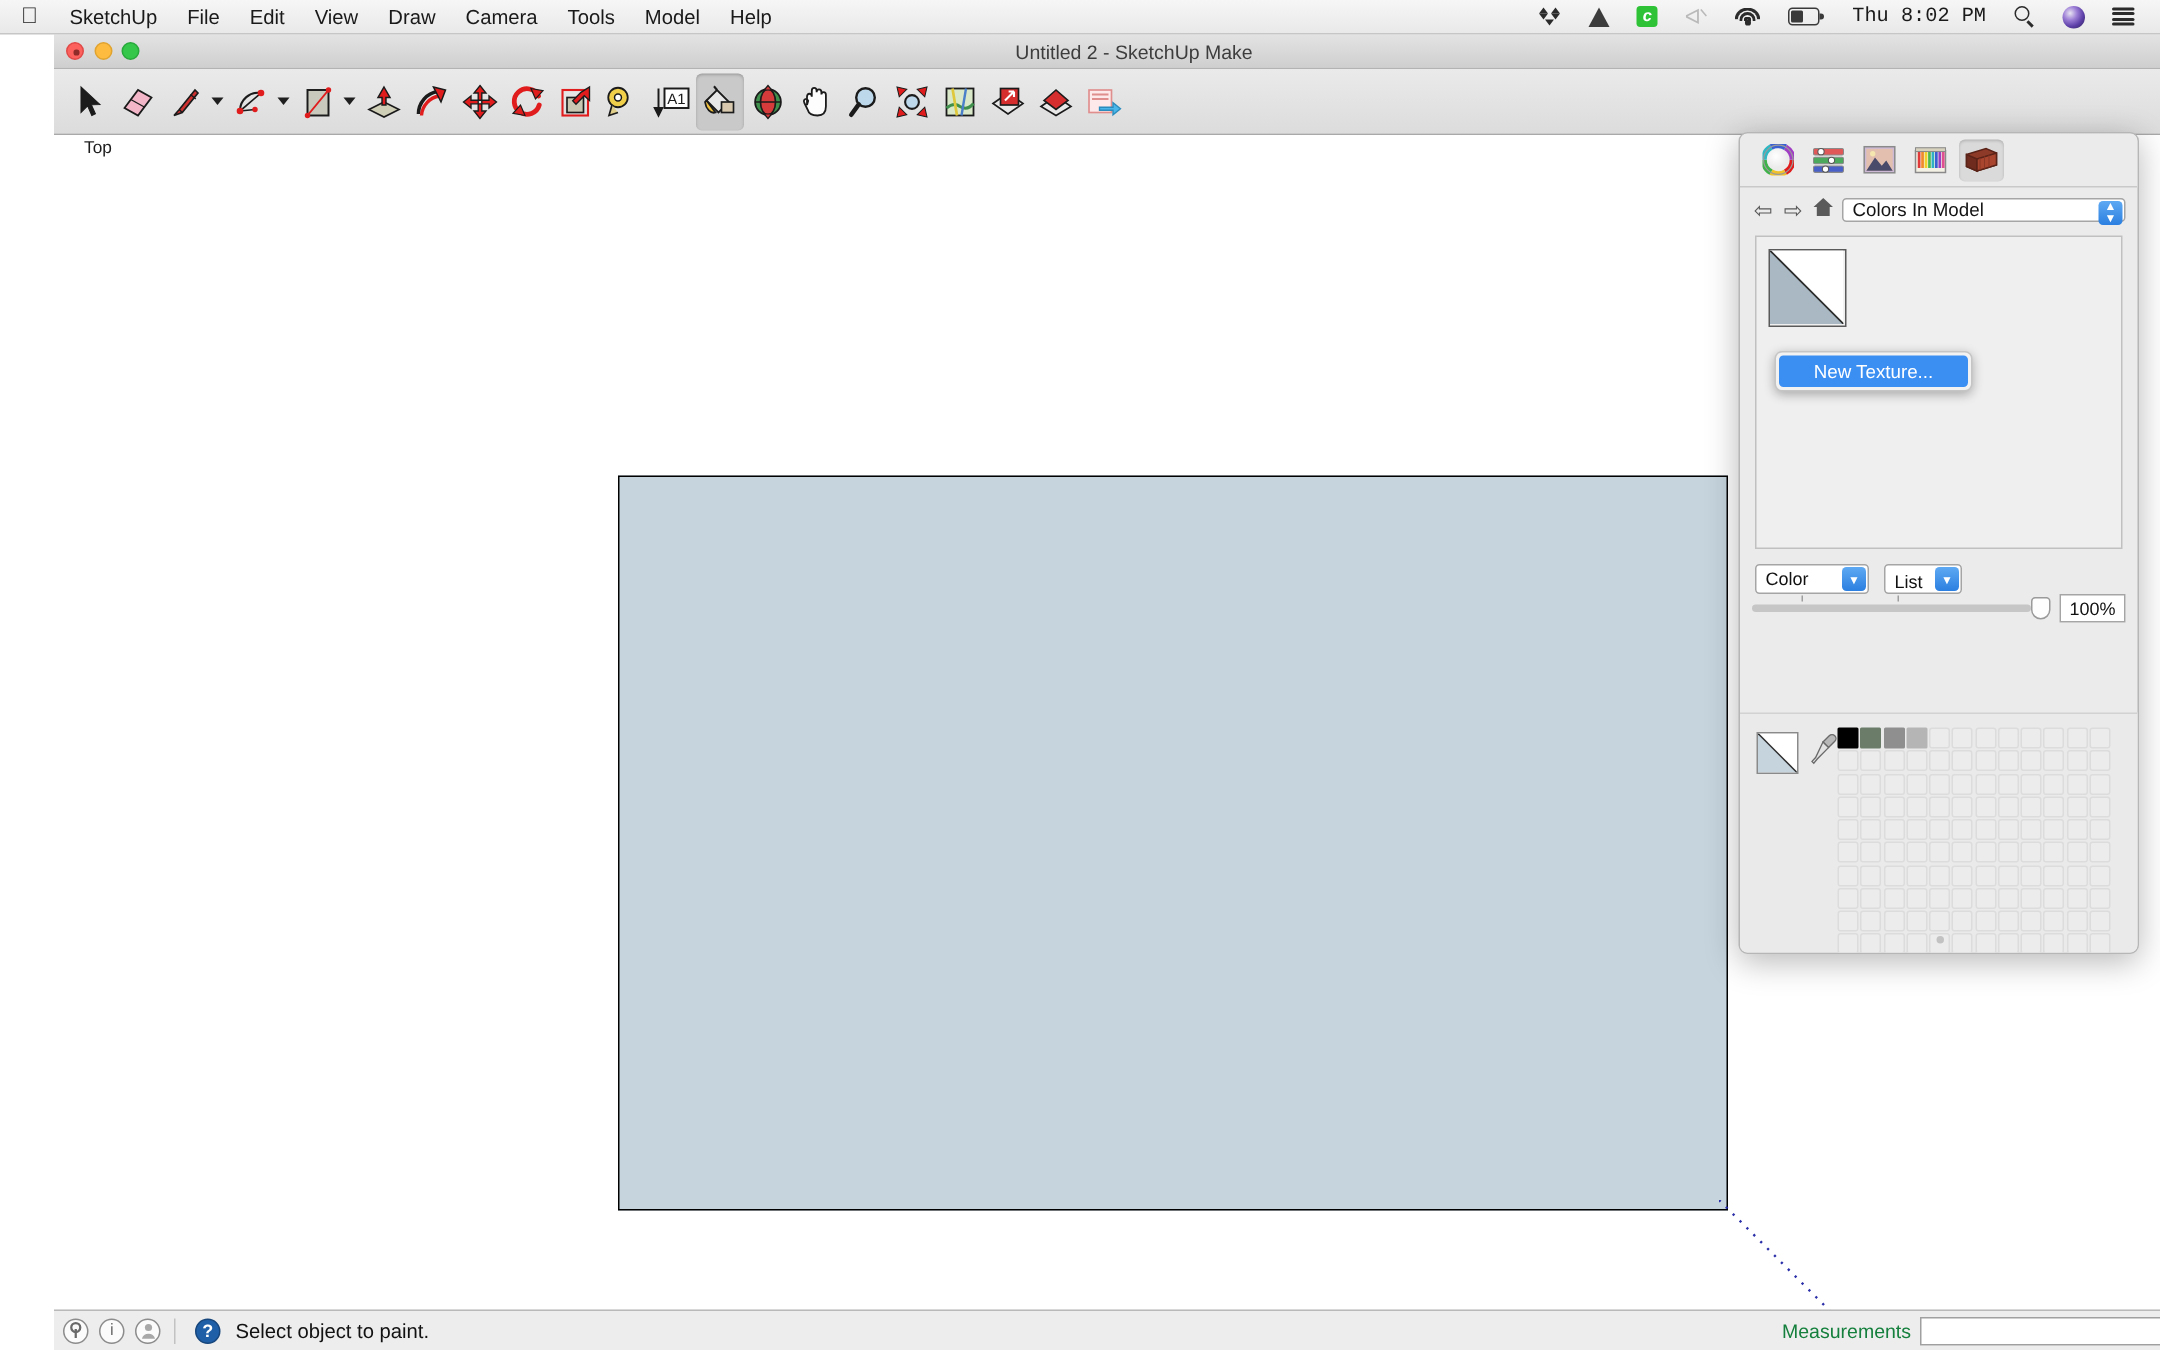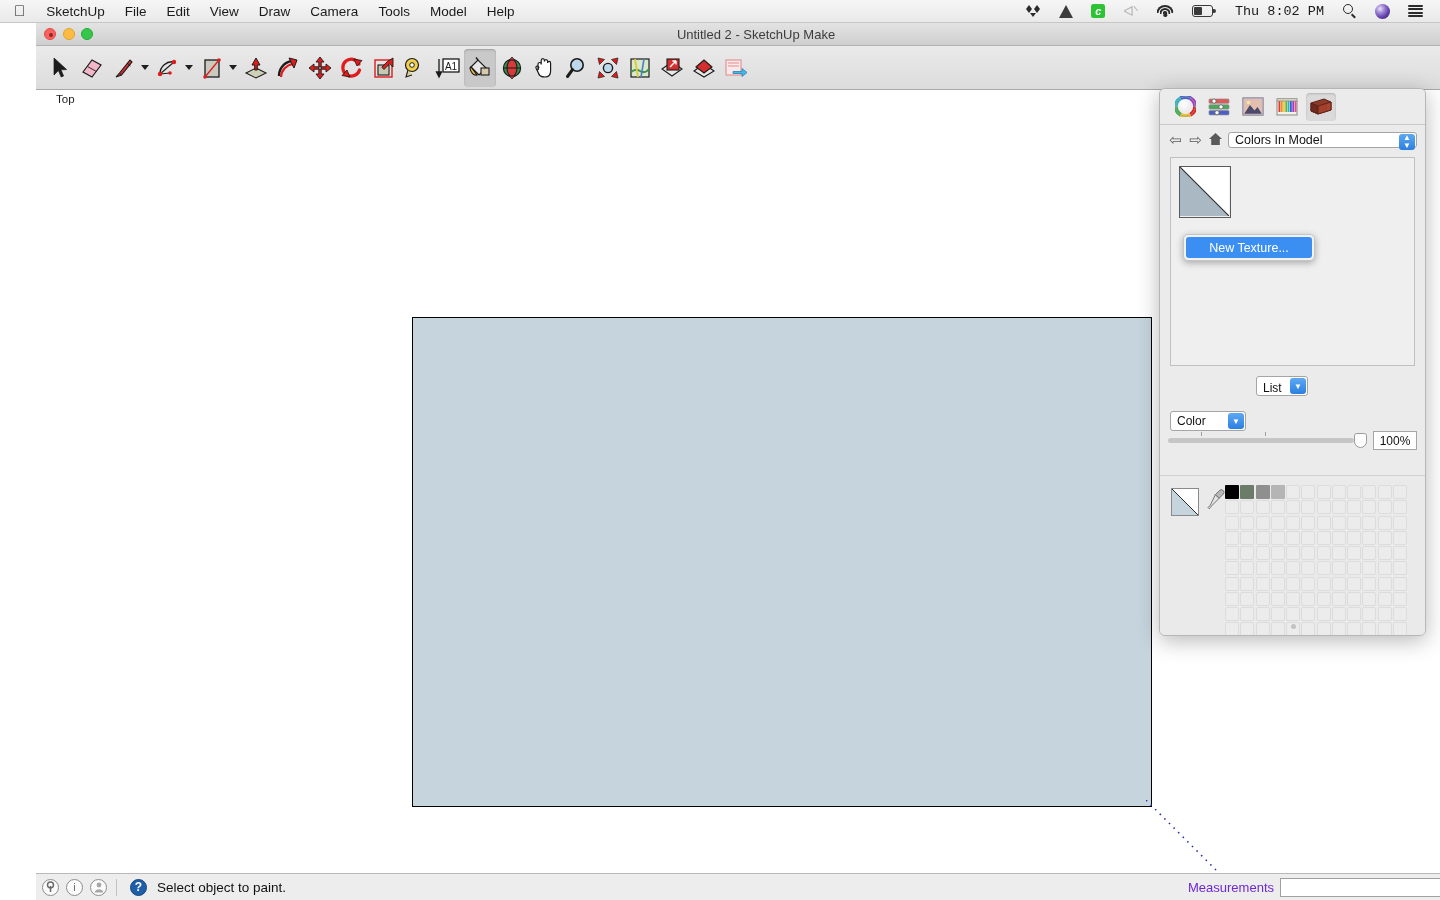--- a/index.html
+++ b/index.html
@@ -101,21 +101,21 @@
     background:#ededed; border-top:1px solid #b9b9b9;
     display:flex; align-items:center; padding-left:6px;
   }
   .sb-ico{ width:17px;height:17px; border-radius:50%; border:1.3px solid #8c8c8c; background:#fbfbfb;
            margin-right:7px; position:relative; display:flex;align-items:center;justify-content:center;
            font-size:11px; color:#6a6a6a; }
   .sb-ico.help{ background:#1f5fa8; border-color:#17467c; color:#fff; font-weight:bold; font-size:12px; margin-left:11px; margin-right:10px;}
   .sb-sep{ width:1px; height:17px; background:#c2c2c2; margin:0 2px; }
   #sb-text{ font-size:13.5px; color:#121212; }
   #sb-right{ margin-left:auto; display:flex; align-items:center; padding-right:6px; gap:6px;}
-  #meas-label{ font-size:13px; color:#6d28d9; }
+  #meas-label{ font-size:13px; color:#15803d; }
   #meas-input{ width:190px; height:19px; background:#fff; border:1px solid #a0a0a0; }
 
   
   #colors-panel{
     position:absolute; left:1159px; top:88px; width:267px; height:548px;
     background:#ebebeb; border:1px solid #b6b6b6; border-radius:6px;
     box-shadow:0 5px 22px rgba(0,0,0,.28);
     z-index:30; overflow:hidden;
   }
   #cp-title{ height:22px; background:linear-gradient(180deg,#e9e9e9,#dedede);
@@ -151,21 +151,21 @@
   }
   #ctxmenu .mi{ flex:1; height:21px; background:#3b8ef2; border-radius:3px;
                 color:#fff; font-size:12.5px; display:flex; align-items:center; justify-content:center;}
 
   #cp-dropdowns{ display:flex; gap:10px; padding:10px 10px 0 10px; }
   .cp-dd{ height:20px; background:#fff; border:1px solid #a5a5a5; border-radius:3px;
           display:flex; align-items:center; padding-left:6px; font-size:12px; color:#111; position:relative;}
   .cp-dd .arrow{ position:absolute; right:1px; top:1px; width:16px;height:16px;
       background:linear-gradient(180deg,#5ea9f3,#2b7fe0); border-radius:3px;
       display:flex;align-items:center;justify-content:center; color:#fff; font-size:8px;}
-  #dd-color{ width:76px;margin-top:35px; }
+  #dd-color{ width:76px; }
   #dd-list{ width:52px;align-items:flex-end; }
 
   #op-label{ padding:9px 0 2px 10px; font-size:12.5px; color:#111; }
   #op-row{ display:flex; align-items:center; padding:0 8px; gap:6px; }
   #op-track{ flex:1; height:5px; background:#c6c6c6; border-radius:3px; position:relative; }
   #op-track .tick{ position:absolute; top:-6px; width:1px; height:4px; background:#9e9e9e; }
   #op-knob{ width:13px;height:15px; background:#fdfdfd; border:1px solid #9a9a9a;
             border-radius:3px 3px 7px 7px; margin-left:-6px; }
   #op-val{ width:44px;height:19px; background:#fff; border:1px solid #a5a5a5;
            font-size:12px; color:#111; display:flex;align-items:center;justify-content:center;}

